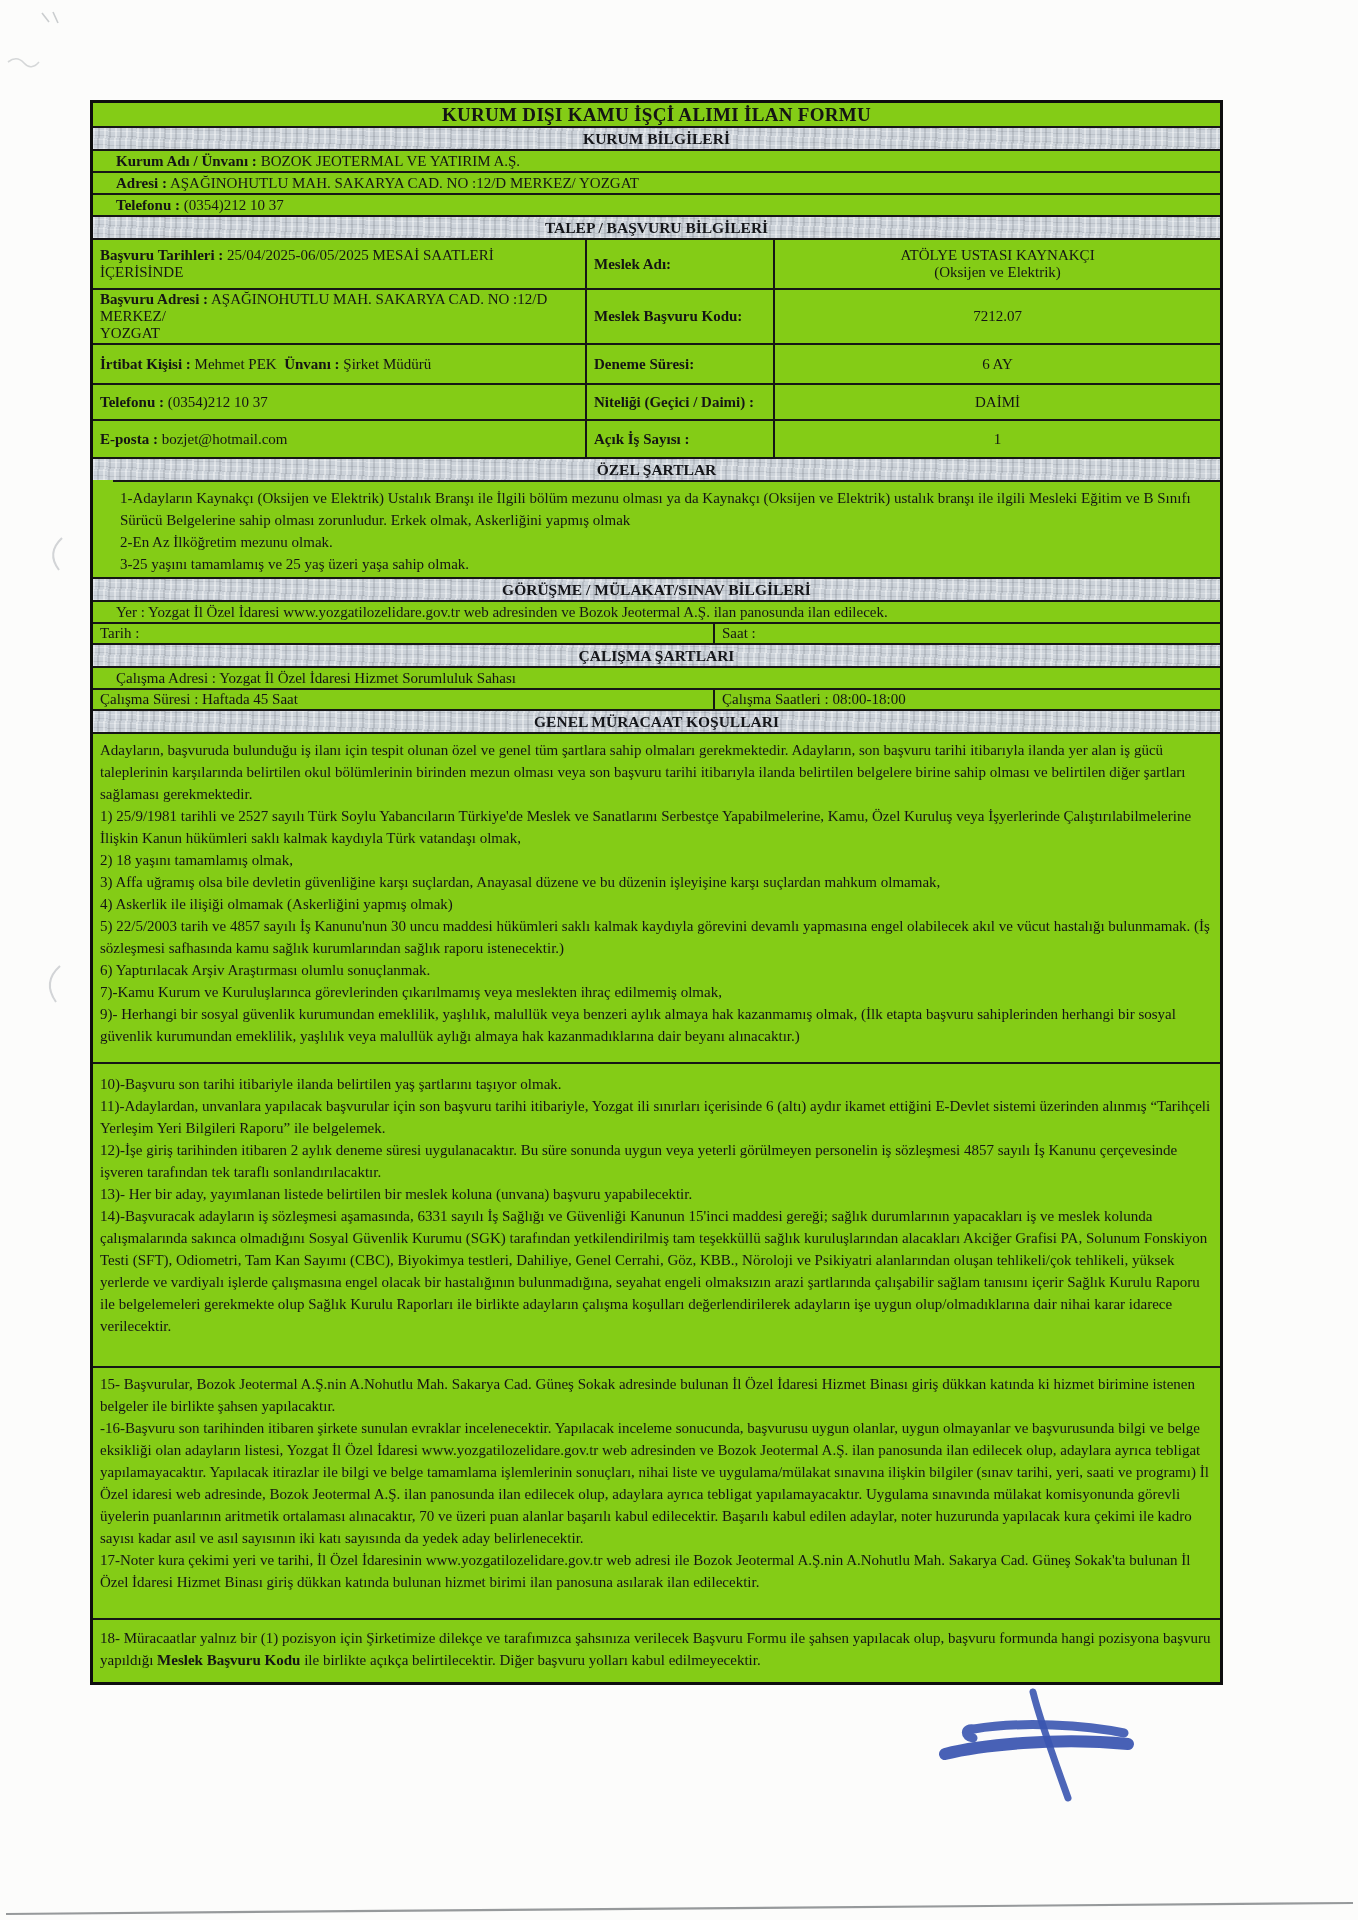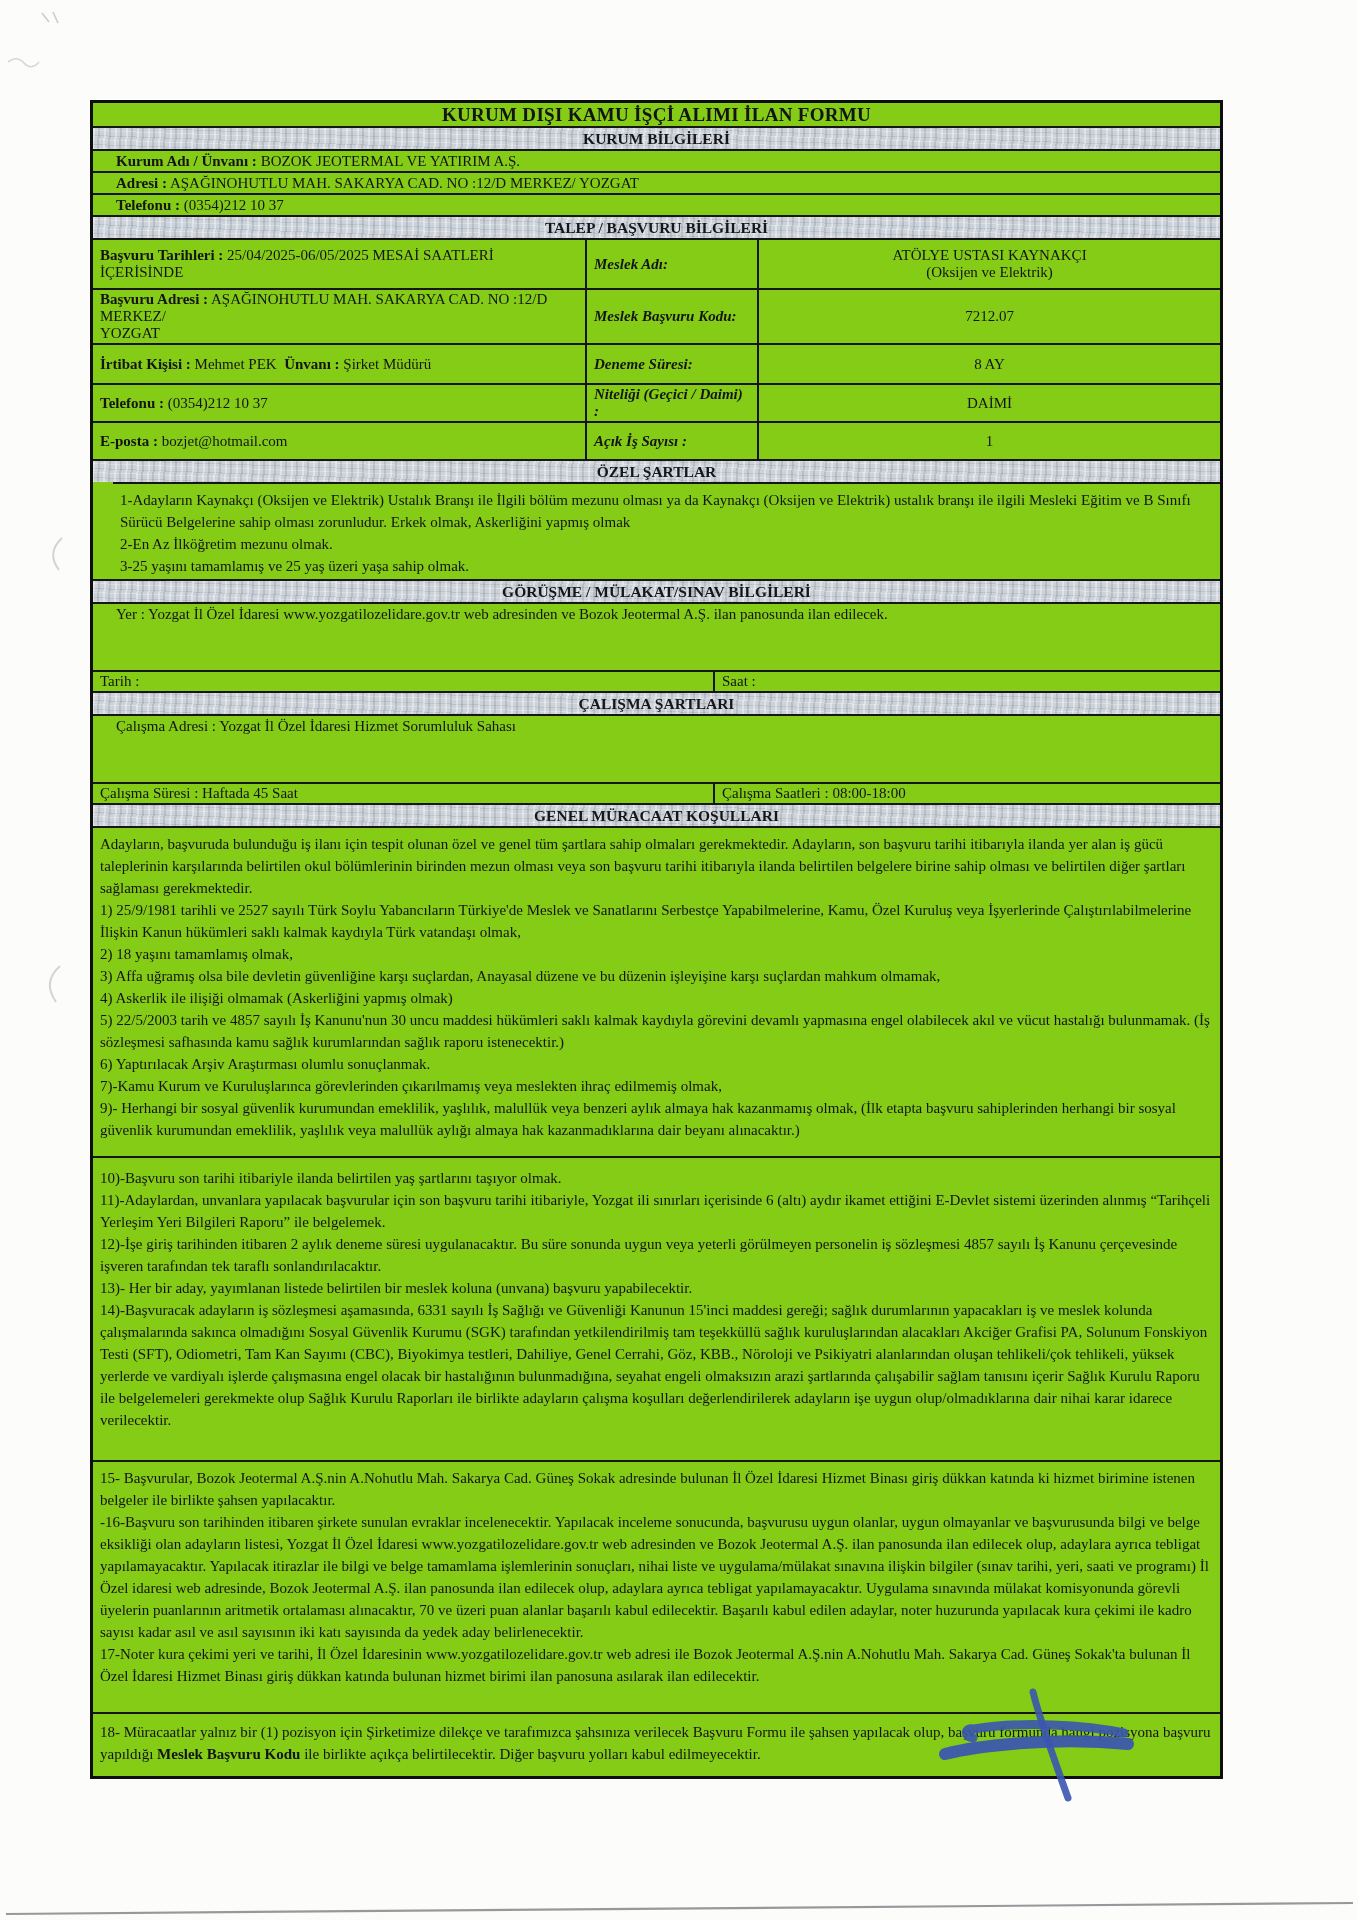--- a/index.html
+++ b/index.html
@@ -22,26 +22,26 @@
     font-weight:bold;font-size:15.5px;color:#15161a;
     background-color:#ccd2d9;
     background-image:
       repeating-linear-gradient(93deg, rgba(255,255,255,.38) 0 2px, transparent 2px 5px, rgba(60,65,75,.14) 5px 7px, transparent 7px 11px),
       repeating-linear-gradient(2deg, rgba(255,255,255,.28) 0 1px, transparent 1px 4px, rgba(70,75,85,.12) 4px 5px, transparent 5px 9px);
   }
   .row{display:flex;align-items:center;min-height:22px;font-size:15px;}
   .row .txt{width:100%;padding:1px 23px;border-radius:9px;}
   .lbl{font-weight:bold;}
   .pre{white-space:pre-line;}
-  .r2{display:flex;align-items:stretch;font-size:15px;margin-top:46px;}
+  .r2{display:flex;align-items:stretch;font-size:15px;}
   .r2 .a{width:620px;display:flex;align-items:center;box-sizing:border-box;}
   .r2 .b{flex:1;display:flex;align-items:center;border-left:2px solid #161616;box-sizing:border-box;}
   .t3{display:flex;align-items:stretch;font-size:15px;}
   .t3 .c1{width:492px;display:flex;align-items:center;box-sizing:border-box;}
-  .t3 .c2{width:172px;display:flex;align-items:center;border-left:2px solid #161616;font-weight:bold;box-sizing:border-box;font-style:italic;}
+  .t3 .c2{width:188px;display:flex;align-items:center;border-left:2px solid #161616;font-weight:bold;box-sizing:border-box;}
   .t3 .c3{flex:1;display:flex;align-items:center;justify-content:center;text-align:center;border-left:2px solid #161616;box-sizing:border-box;}
   .t3 .txt,.r2 .txt{width:100%;padding:1px 7px;}
   .h50{min-height:50px;} .h40{min-height:40px;} .h36{min-height:36px;} .h38{min-height:38px;}
   .text-block{font-size:15px;line-height:22px;padding:5px 8px 2px 7px;}
   .text-block p{margin:0;}
   .gen1{min-height:330px;} .gen2{min-height:304px;padding-top:9px;} .gen3{min-height:252px;} .gen4{min-height:64px;padding-top:7px;}
   .ozel{min-height:90px;margin-left:20px;}
   .artifacts{position:absolute;left:0;top:0;pointer-events:none;}
   .sig{position:absolute;left:935px;top:1688px;pointer-events:none;}
 </style>
@@ -109,21 +109,21 @@
     </div>
 
     <div class="seg t3 h40">
       <div class="c1">
           <div class="txt"><span class="lbl">İrtibat Kişisi :</span> <span>Mehmet PEK</span>&nbsp; <span class="lbl">Ünvanı :</span> <span>Şirket Müdürü</span></div>
         </div>
       <div class="c2">
           <div class="txt">Deneme Süresi:</div>
         </div>
       <div class="c3">
-          <div class="txt">8 AY</div>
+          <div class="txt">6 AY</div>
         </div>
     </div>
 
     <div class="seg t3 h36">
       <div class="c1">
           <div class="txt"><span class="lbl">Telefonu :</span> <span>(0354)212 10 37</span></div>
         </div>
       <div class="c2">
           <div class="txt">Niteliği (Geçici / Daimi)  :</div>
         </div>

